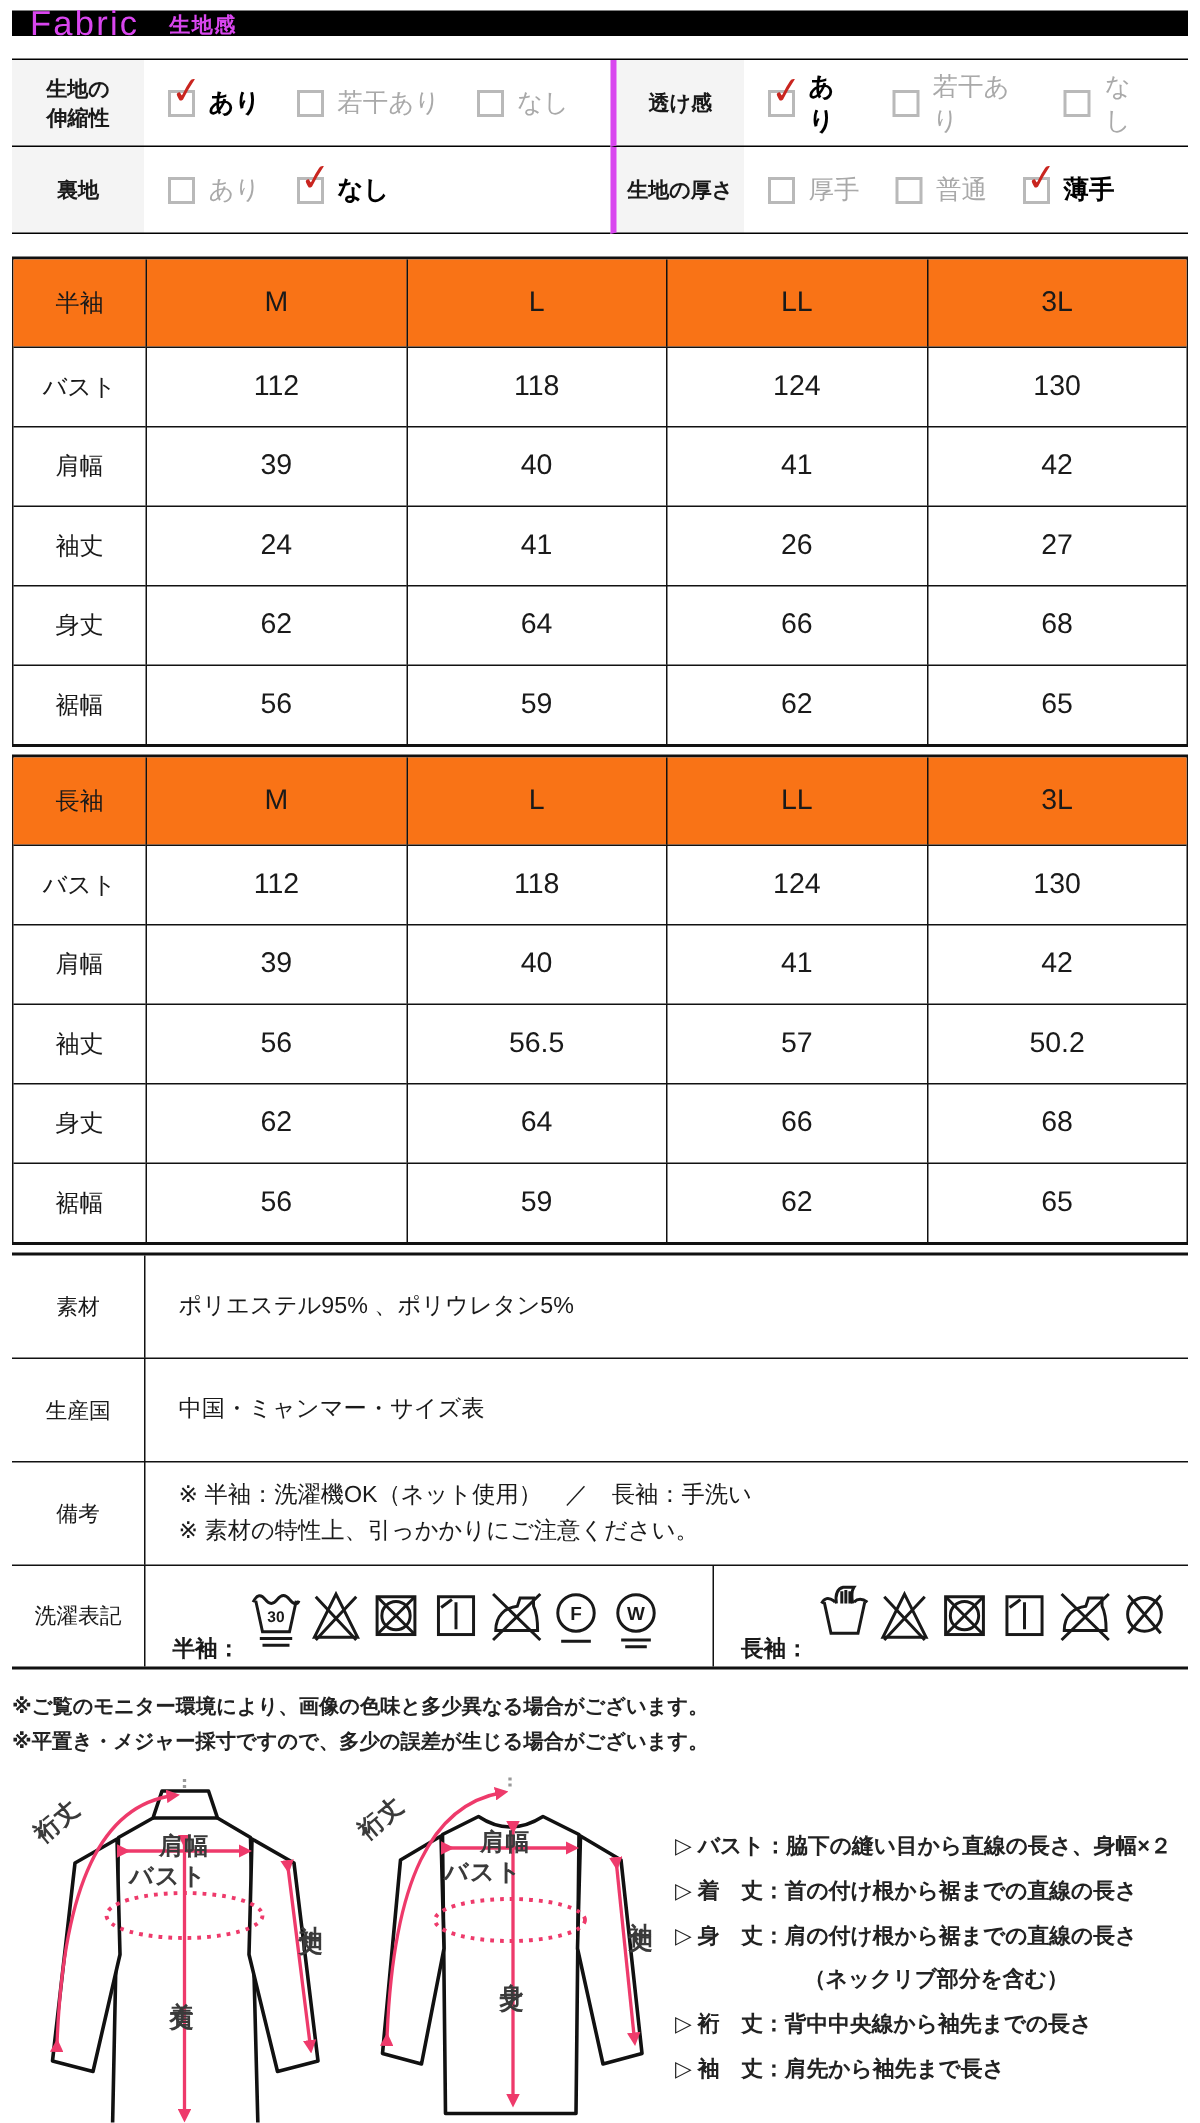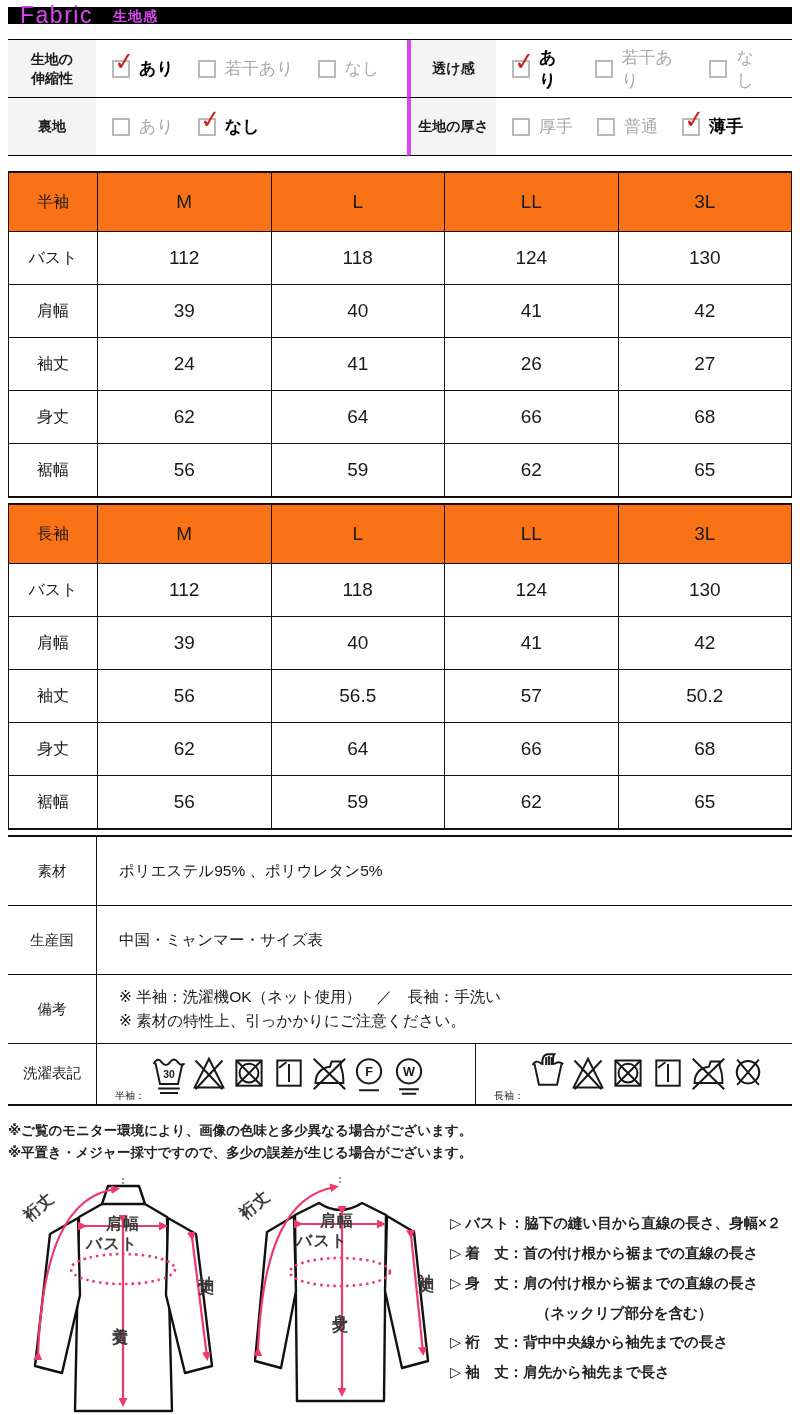--- a/index.html
+++ b/index.html
@@ -44,21 +44,21 @@
   .info{display:grid;grid-template-columns:88px 1fr;
         border-top:2px solid #111;border-bottom:2px solid #111;margin-top:5px;}
   .info .icell{display:flex;align-items:center;border-top:1px solid #111;}
   .info .icell:nth-child(-n+2){border-top:none;}
   .i-lab{justify-content:center;font-size:14.5px;}
   .i-val{border-left:1px solid #111;padding:8px 10px 8px 22px;font-size:15.5px;
          white-space:pre-line;line-height:1.55;min-height:52px;}
   .care-row{padding:4px 0 4px 0;}
   .care-half{display:flex;align-items:center;gap:4px;padding:0 8px 0 18px;min-height:56px;}
   .care-half.second{border-left:1px solid #111;flex:1;}
-  .care-prefix{font-size:10px;font-weight:normal;margin-right:2px;white-space:nowrap;margin-top:44px;}
+  .care-prefix{font-size:15px;font-weight:bold;margin-right:2px;white-space:nowrap;margin-top:44px;}
   .care{width:36px;height:44px;stroke:#191919;fill:none;stroke-width:2.2;flex:0 0 auto;}
 
   
   .notes{margin-top:14px;font-size:13.5px;font-weight:bold;color:#222;line-height:1.7;}
 
   
   .bottom{position:relative;height:258px;margin-top:8px;}
   .diag{position:absolute;width:215px;height:250px;top:0;}
   .diag.left{left:8px;} .diag.right{left:226px;}
   .diag svg{position:absolute;left:0;top:0;}

